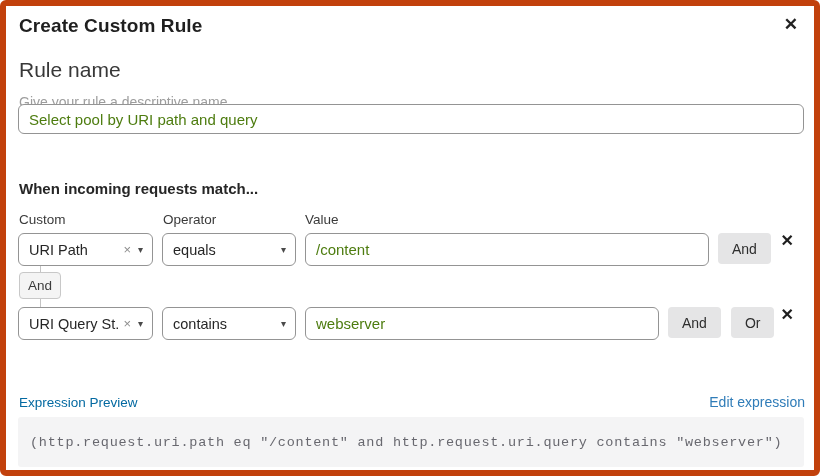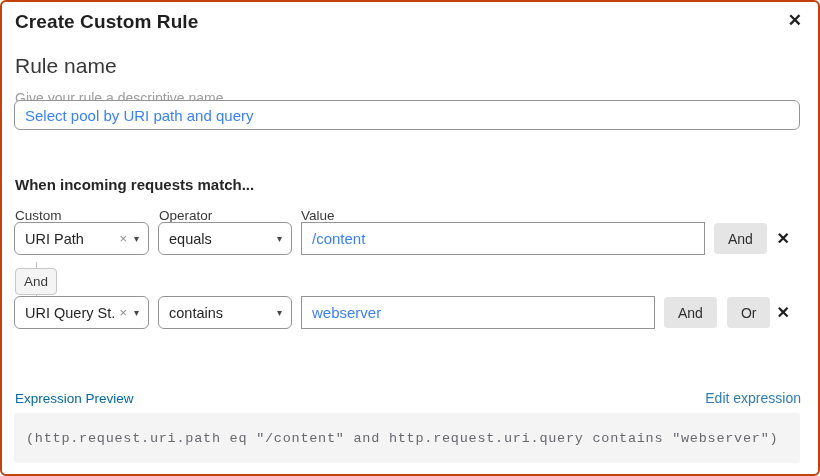--- a/index.html
+++ b/index.html
@@ -4,21 +4,21 @@
 <style>
   * { box-sizing: border-box; margin: 0; padding: 0; }
   html, body { background: #fff; }
   body { font-family: "Liberation Sans", sans-serif; }
 
   .dialog {
     position: relative;
     width: 820px;
     height: 476px;
     background: #fff;
-    border: 2px solid #c2410c;
+    border: 6px solid #c2410c;
     border-radius: 6px;
     overflow: hidden;
   }
 
   .abs { position: absolute; }
 
   .title {
     left: 13px; top: 9px;
     font-size: 19px; font-weight: 700; color: #1f1f1f;
     letter-spacing: 0.1px;
@@ -33,39 +33,39 @@
   }
 
   .rule-name-label { left: 13px; top: 52px; font-size: 21px; color: #383838; }
   .rule-name-helper { left: 13px; top: 88px; font-size: 14px; color: #9d9d9d; }
 
   .text-input {
     height: 30px;
     border: 1px solid #949494;
     border-radius: 6px;
     padding: 0 10px;
-    font-size: 15px; color: #3b82f6;
+    font-size: 15px; color: #4d7c0f;
     font-family: "Liberation Sans", sans-serif;
     background: #fff;
     outline: none;
     width: 100%;
   }
   .name-input-wrap { left: 12px; top: 98px; width: 786px; }
 
   .match-heading { left: 13px; top: 174px; font-size: 15px; font-weight: 700; color: #262626; }
 
   .col-labels { left: 13px; top: 206px; width: 778px; font-size: 13.5px; color: #3a3a3a; }
   .col-labels span { position: absolute; top: 0; }
   .col-field { left: 0; }
   .col-operator { left: 144px; }
   .col-value { left: 286px; }
 
   .crow {
     left: 12px; width: 778px; height: 19px;
-    display: flex; align-items: center;
+    display: flex; 
   }
   .row1 { top: 227px; }
   .row2 { top: 301px; }
 
   .select {
     height: 33px;
     border: 1px solid #949494;
     border-radius: 6px;
     background: #fff;
     display: flex; align-items: center;
@@ -79,21 +79,21 @@
     font-size: 14.5px; color: #262626;
     white-space: nowrap; overflow: hidden;
   }
   .select .clear-x { font-size: 13px; color: #8d8d8d; margin: 0 7px 0 4px; line-height: 1; }
   .select .caret { font-size: 10px; color: #4a4a4a; line-height: 1; }
   .w-field { width: 135px; }
   .w-op { width: 134px; gap: 48px; }
 
   .val-wrap1 { width: 404px; flex: none; margin-right: 9px; }
   .val-wrap2 { width: 354px; flex: none; margin-right: 9px; }
-  .crow .text-input { height: 33px; border-radius: 0; }
+  .crow .text-input { height: 33px; border-radius: 6px; }
 
   .gray-btn {
     height: 31px; padding: 0 14px;
     background: #e5e5e6; border: none; border-radius: 4px;
     font-size: 14px; color: #2e2e2e;
     font-family: "Liberation Sans", sans-serif;
     cursor: pointer; flex: none;
   }
   .gray-btn + .gray-btn { margin-left: 10px; }
 

